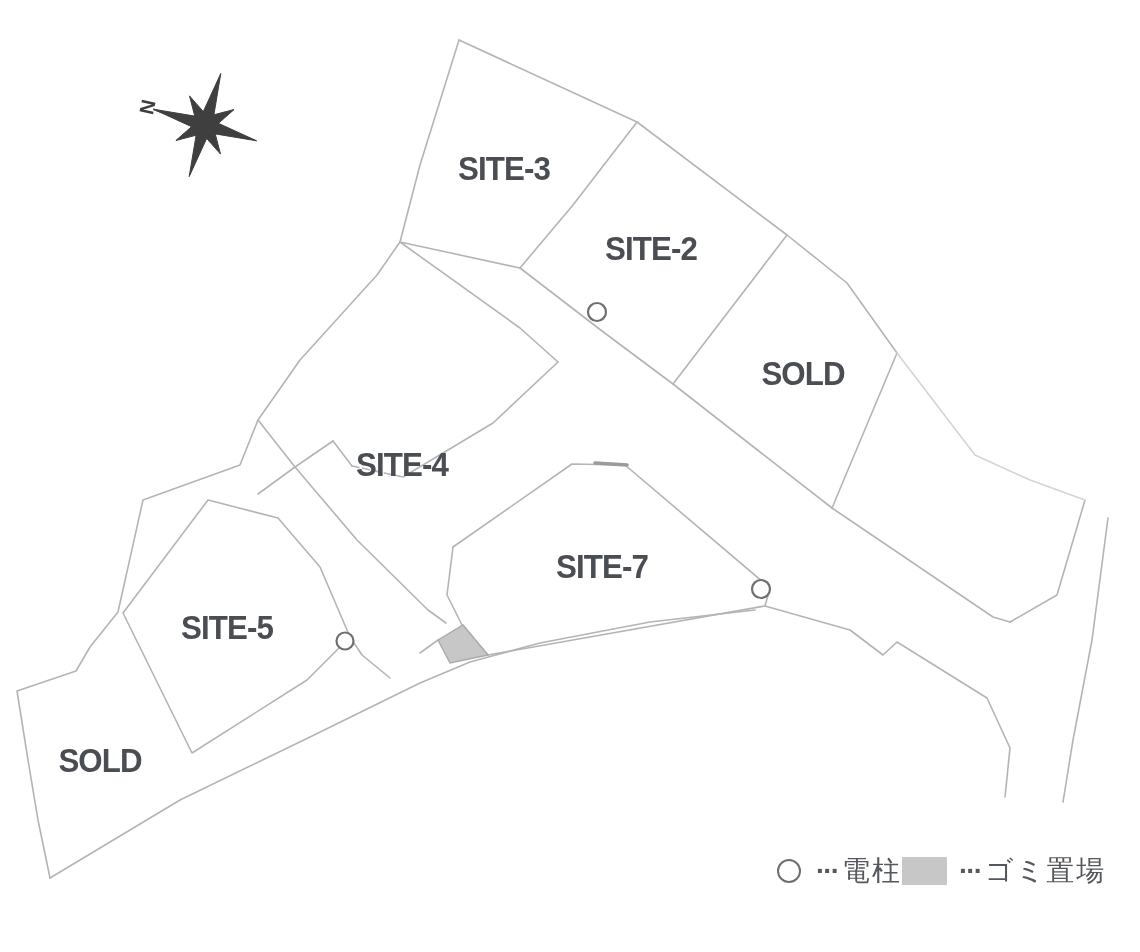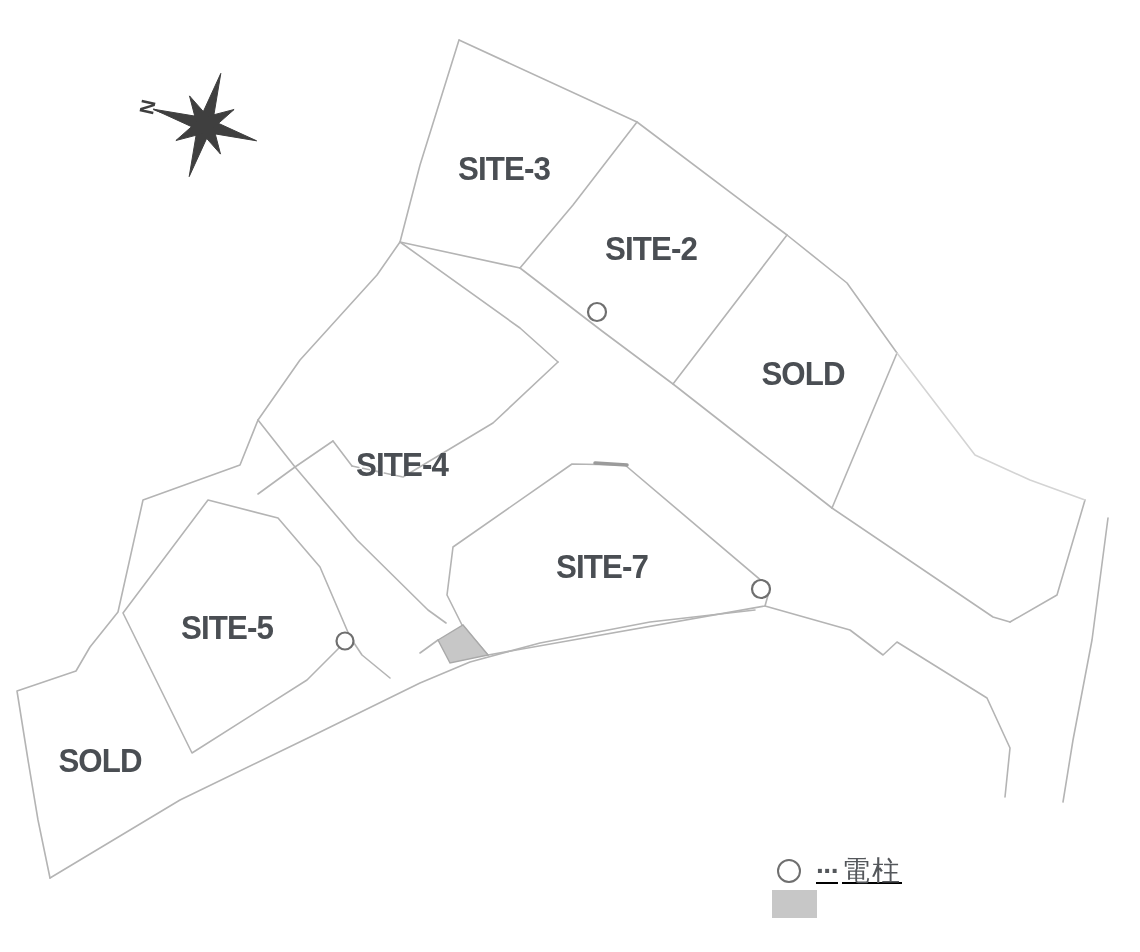--- a/index.html
+++ b/index.html
@@ -9,21 +9,21 @@
   }
   .map-svg{position:absolute;left:0;top:0;width:1140px;height:952px;}
   .lot-label{
     position:absolute;transform:translate(-50%,-50%) scaleX(.92);
     font-size:34px;font-weight:700;letter-spacing:-1px;color:#4a4e53;white-space:nowrap;
   }
   .compass-n{
     position:absolute;left:148px;top:107px;transform:translate(-50%,-50%) rotate(-78deg);
     font-size:20px;font-weight:700;color:#3f3f3f;
   }
-  .legend{position:absolute;left:772px;top:852px;display:flex;flex-direction:column;text-decoration:underline;}
+  .legend{position:absolute;left:772px;top:852px;display:flex;flex-direction:row;}
   .legend-row{display:flex;align-items:center;gap:12px;}
   .swatch-circle{
     width:24px;height:24px;border:2.5px solid #6f6f6f;border-radius:50%;
     background:#ffffff;box-sizing:border-box;margin-left:5px;margin-right:3px;
   }
   .swatch-square{width:45px;height:28px;background:#c7c7c7;}
   .legend-text{font-size:28px;color:#54575b;letter-spacing:2px;white-space:nowrap;}
   .legend-sep{font-weight:700;letter-spacing:-2px;margin-right:4px;color:#54575b;}
 </style>
 </head>
@@ -94,16 +94,17 @@
   <div class="lot-label" style="left:227px;top:627px">SITE-5</div>
   <div class="lot-label" style="left:100px;top:760px">SOLD</div>
 
   <div class="legend">
     <div class="legend-row">
       <span class="swatch-circle"></span>
       <span class="legend-text"><span class="legend-sep">···</span><span>電柱</span></span>
     </div>
     <div class="legend-row">
       <span class="swatch-square"></span>
+      <span class="legend-text"><span class="legend-sep">···</span><span>ゴミ置場</span></span>
     </div>
   </div>
 
 </div>
 
 </body></html>

